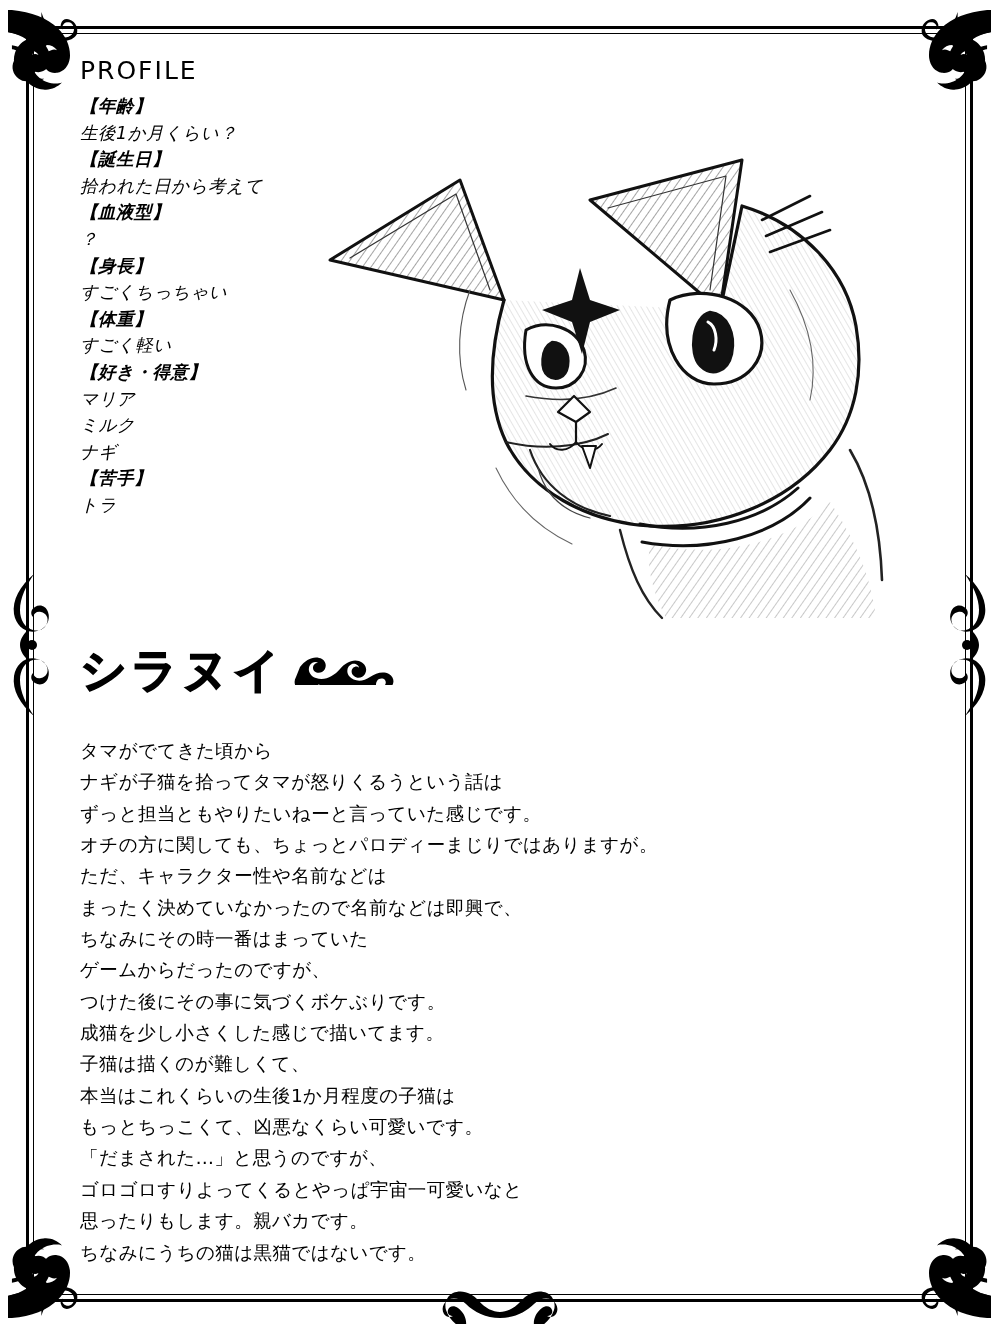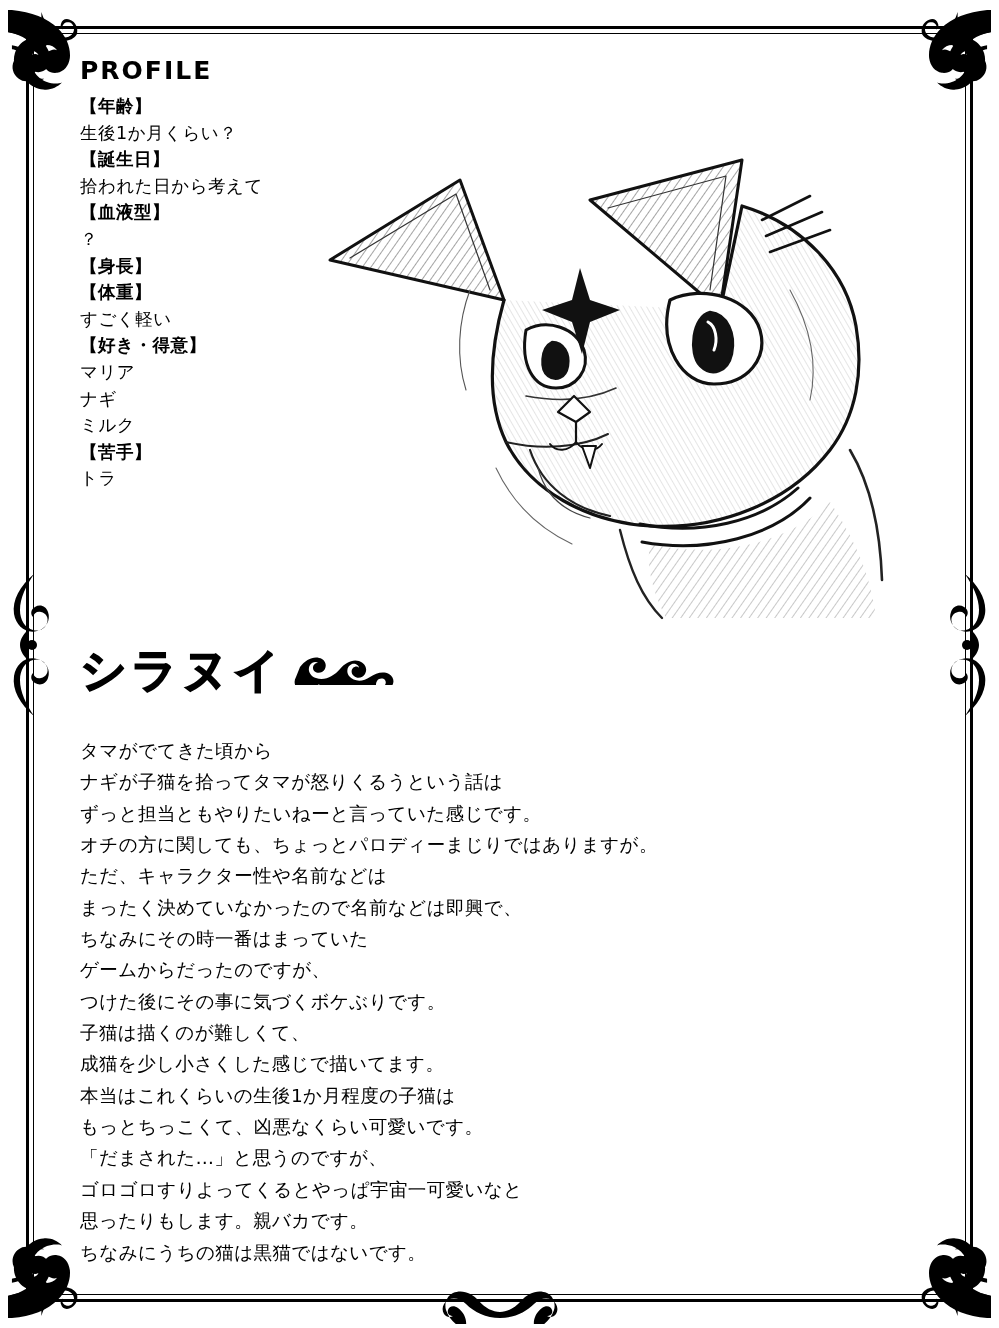--- a/index.html
+++ b/index.html
@@ -75,31 +75,32 @@
   
   .content {
     position: absolute;
     left: 80px;
     top: 56px;
     width: 840px;
   }
 
   .profile-title {
     font-family: "DejaVu Sans", "Liberation Sans", sans-serif;
-    font-weight: 700;
+    font-weight: 400;
     font-size: 25px;
     letter-spacing: 2px;
     margin: 0 0 8px 0;
   }
 
   .profile-block {
     width: 300px;
     font-size: 17.5px;
     line-height: 1.52;
     letter-spacing: 0.5px;
+    font-style: italic;
   }
   .profile-block .lbl { font-weight: 700; }
   .profile-block .val { font-weight: 400; text-align: right; }
   .profile-block div { white-space: nowrap; }
 
   
   .illus {
     position: absolute;
     left: 290px;
     top: 150px;
@@ -213,26 +214,27 @@
   <div class="content">
     <div class="profile-title">PROFILE</div>
     <div class="profile-block">
       <div><span class="lbl">【年齢】</span></div>
       <div><span class="val">生後1か月くらい？</span></div>
       <div><span class="lbl">【誕生日】</span></div>
       <div><span class="val">拾われた日から考えて</span></div>
       <div><span class="lbl">【血液型】</span></div>
       <div><span class="val">？</span></div>
       <div><span class="lbl">【身長】</span></div>
+      <div><span class="val">すごくちっちゃい</span></div>
       <div><span class="lbl">【体重】</span></div>
       <div><span class="val">すごく軽い</span></div>
       <div><span class="lbl">【好き・得意】</span></div>
       <div><span class="val">マリア</span></div>
+      <div><span class="val">ミルク</span></div>
       <div><span class="val">ナギ</span></div>
-      <div><span class="val">ミルク</span></div>
       <div><span class="lbl">【苦手】</span></div>
       <div><span class="val">トラ</span></div>
     </div>
   </div>
 
   <div class="illus">
     <svg viewBox="0 0 620 470" fill="none" stroke="#111" stroke-width="2.4" stroke-linecap="round" stroke-linejoin="round">
       <defs>
         <pattern id="hatch" width="7" height="7" patternTransform="rotate(35)" patternUnits="userSpaceOnUse">
           <line x1="0" y1="0" x2="0" y2="7" stroke="#4a4a4a" stroke-width="1"></line>
@@ -299,22 +301,22 @@
   <div class="body-text">
     <div>タマがでてきた頃から</div>
     <div>ナギが子猫を拾ってタマが怒りくるうという話は</div>
     <div>ずっと担当ともやりたいねーと言っていた感じです。</div>
     <div>オチの方に関しても、ちょっとパロディーまじりではありますが。</div>
     <div>ただ、キャラクター性や名前などは</div>
     <div>まったく決めていなかったので名前などは即興で、</div>
     <div>ちなみにその時一番はまっていた</div>
     <div>ゲームからだったのですが、</div>
     <div>つけた後にその事に気づくボケぶりです。</div>
+    <div>成猫を少し小さくした感じで描いてます。</div>
     <div>子猫は描くのが難しくて、</div>
-    <div>成猫を少し小さくした感じで描いてます。</div>
     <div>本当はこれくらいの生後1か月程度の子猫は</div>
     <div>もっとちっこくて、凶悪なくらい可愛いです。</div>
     <div>「だまされた…」と思うのですが、</div>
     <div>ゴロゴロすりよってくるとやっぱ宇宙一可愛いなと</div>
     <div>思ったりもします。親バカです。</div>
     <div>ちなみにうちの猫は黒猫ではないです。</div>
   </div>
 
 </div>
 

